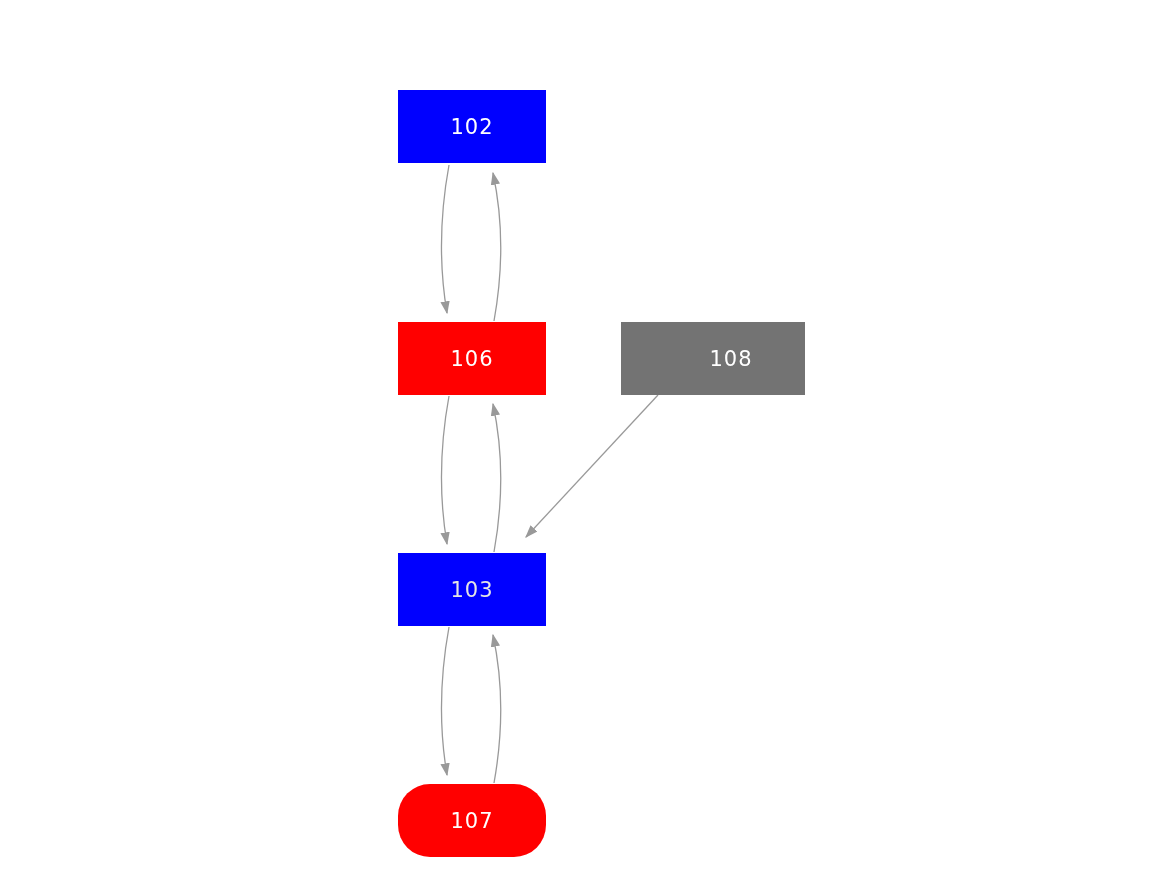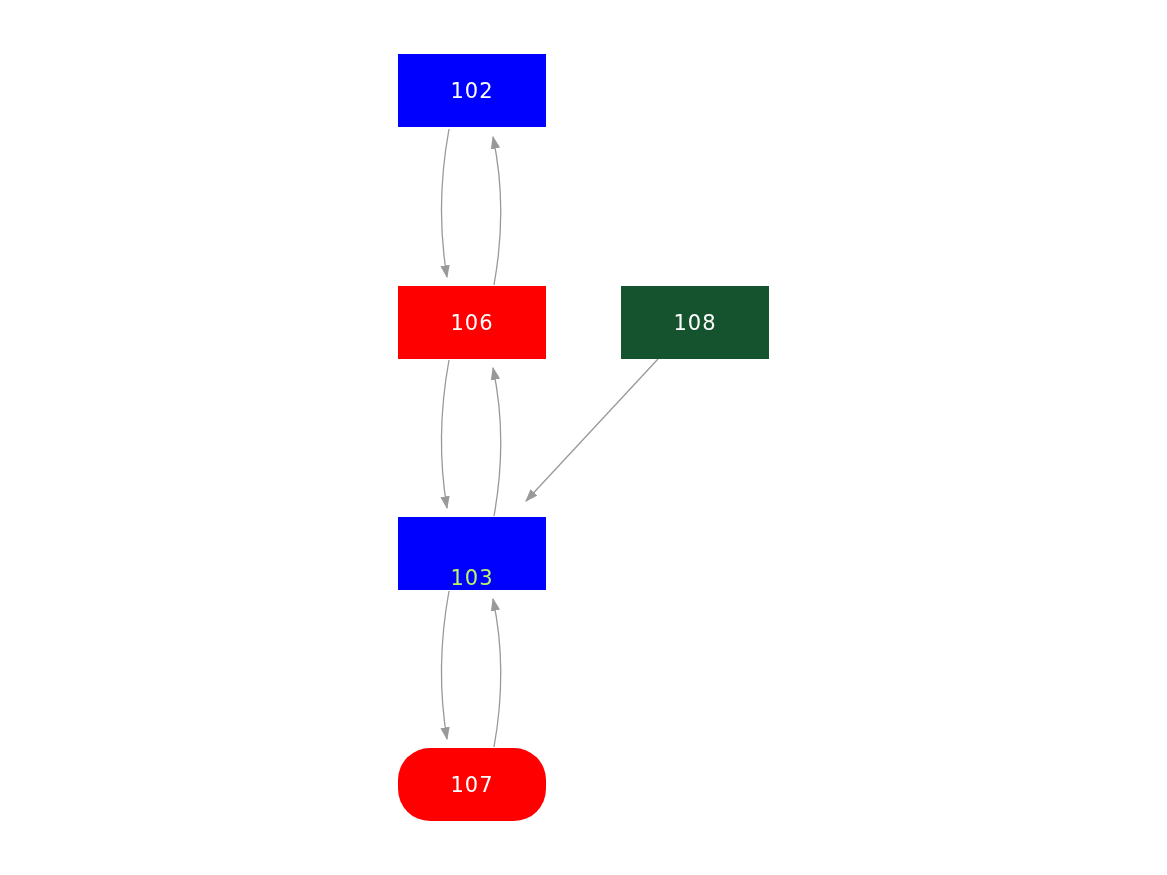--- a/index.html
+++ b/index.html
@@ -10,20 +10,21 @@
     width: 1167px;
     height: 875px;
     background: var(--canvas-bg, #ffffff);
     font-family: "DejaVu Sans", "Liberation Sans", sans-serif;
     overflow: hidden;
   }
   #graph-canvas {
     position: relative;
     width: 1167px;
     height: 683px;
+    margin-top: 36px;
   }
   svg.edges-layer {
     position: absolute;
     left: 0;
     top: 0;
     width: 1167px;
     height: 875px;
   }
   .edge {
     fill: none;
@@ -76,25 +77,25 @@
   </svg>
 
   <div class="node pos-102" style="background: rgb(0, 0, 255); color: rgb(255, 255, 255);">
     <span>102</span>
   </div>
 
   <div class="node pos-106" style="background: rgb(255, 0, 0); color: rgb(255, 255, 255);">
     <span>106</span>
   </div>
 
-  <div class="node pos-108" style="background: #14532d; color: rgb(255, 255, 255);">
+  <div class="node pos-108" style="background: #737373; color: rgb(255, 255, 255); padding-left: 36px;">
     <span>108</span>
   </div>
 
-  <div class="node pos-103" style="background: rgb(0, 0, 255); color: #bef264; align-items: flex-end;">
+  <div class="node pos-103" style="background: rgb(0, 0, 255); color: #e5e5e5;">
     <span>103</span>
   </div>
 
   <div class="node pos-107" style="background: rgb(255, 0, 0); color: rgb(255, 255, 255);">
     <span>107</span>
   </div>
 
 </div>
 
 </body></html>

